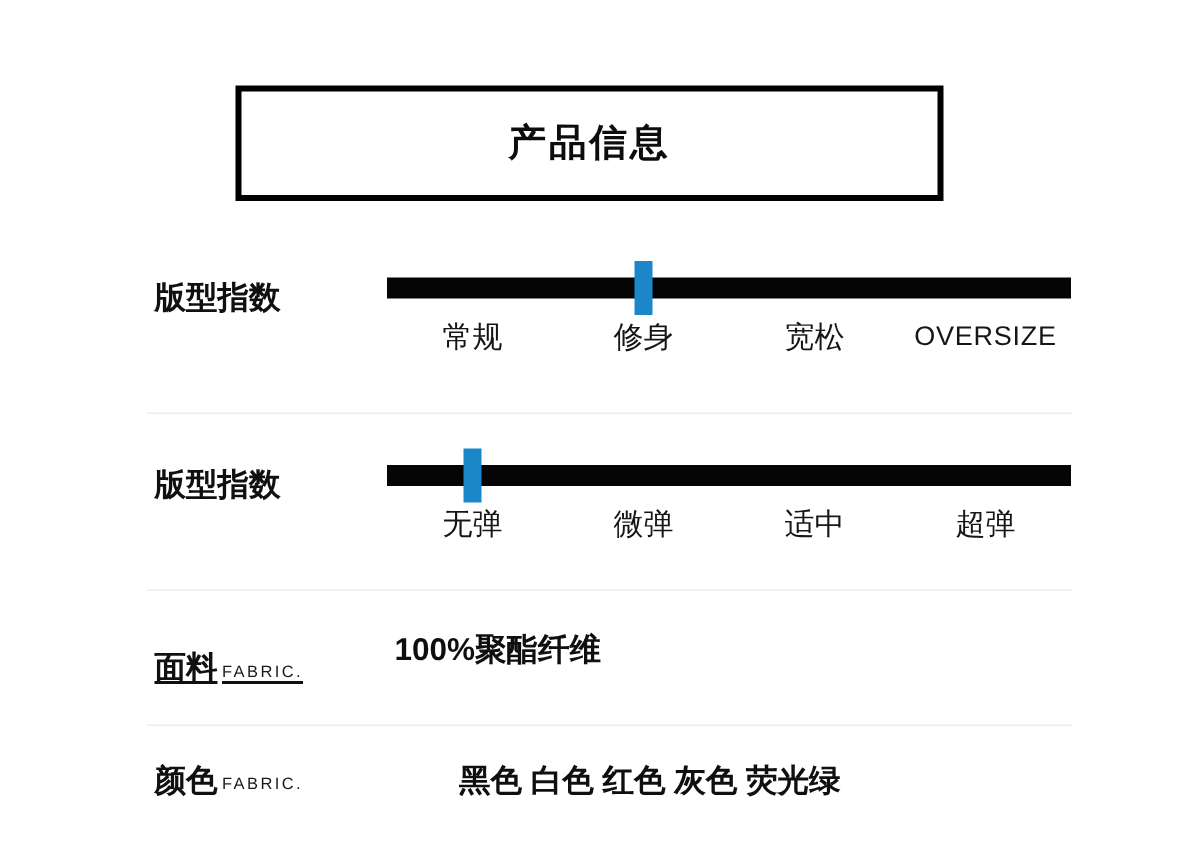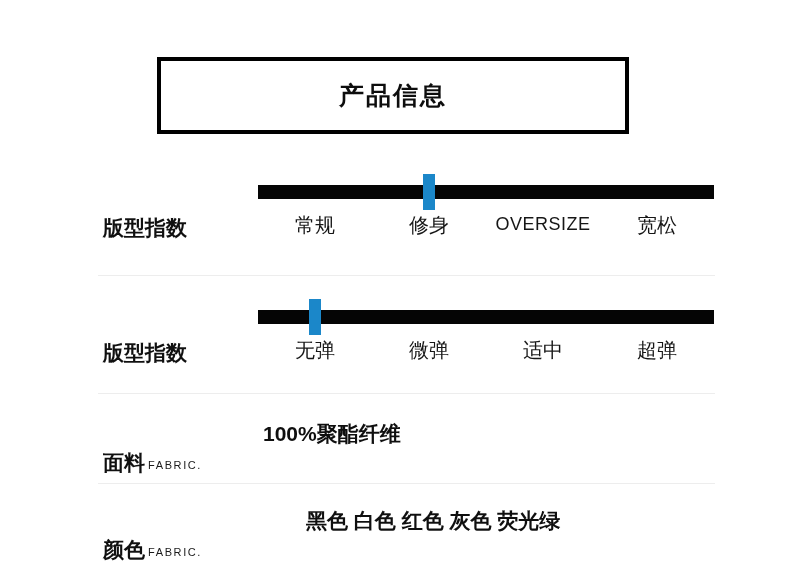--- a/index.html
+++ b/index.html
@@ -50,21 +50,20 @@
     width: 790px;
   }
   .row-label {
     position: absolute;
     left: 103px;
     font-size: 21px;
     font-weight: bold;
     color: #101010;
     white-space: nowrap;
     line-height: 1;
-    margin-top: 29px;
   }
   .row-label .en {
     font-size: 11px;
     font-weight: normal;
     letter-spacing: 1.6px;
     margin-left: 3px;
     color: #1a1a1a;
     vertical-align: 1px;
   }
 
@@ -139,22 +138,22 @@
   </div>
 
   <div class="row" style="top:180px;">
     <div class="row-label" style="top:8px;">版型指数</div>
     <div class="slider-wrap" style="top:5px;">
       <div class="slider-track" style="background: rgb(5, 5, 5);"></div>
       <div class="slider-thumb" id="thumb0" style="left: 165px; background: rgb(27, 135, 201);"></div>
       <div class="tick-row">
         <div class="tick">常规</div>
         <div class="tick">修身</div>
+        <div class="tick">宽松</div>
         <div class="tick latin">OVERSIZE</div>
-        <div class="tick">宽松</div>
       </div>
     </div>
   </div>
 
   <div class="divider" style="top:275px;"></div>
 
   <div class="row" style="top:305px;">
     <div class="row-label" style="top:8px;">版型指数</div>
     <div class="slider-wrap" style="top:5px;">
       <div class="slider-track" style="background: rgb(5, 5, 5);"></div>
@@ -164,21 +163,21 @@
         <div class="tick">微弹</div>
         <div class="tick">适中</div>
         <div class="tick">超弹</div>
       </div>
     </div>
   </div>
 
   <div class="divider" style="top:393px;"></div>
 
   <div class="row" style="top:423px;">
-    <div class="row-label" style="top:0px;">
+    <div class="row-label" style="top:12px;text-decoration:underline;">
       <span>面料</span><span class="en">FABRIC.</span>
     </div>
     <div class="row-value" style="top:0px;">100%聚酯纤维</div>
   </div>
 
   <div class="divider" style="top:483px;"></div>
 
   <div class="row" style="top:510px;">
     <div class="row-label" style="top:0px;">
       <span>颜色</span><span class="en">FABRIC.</span>

